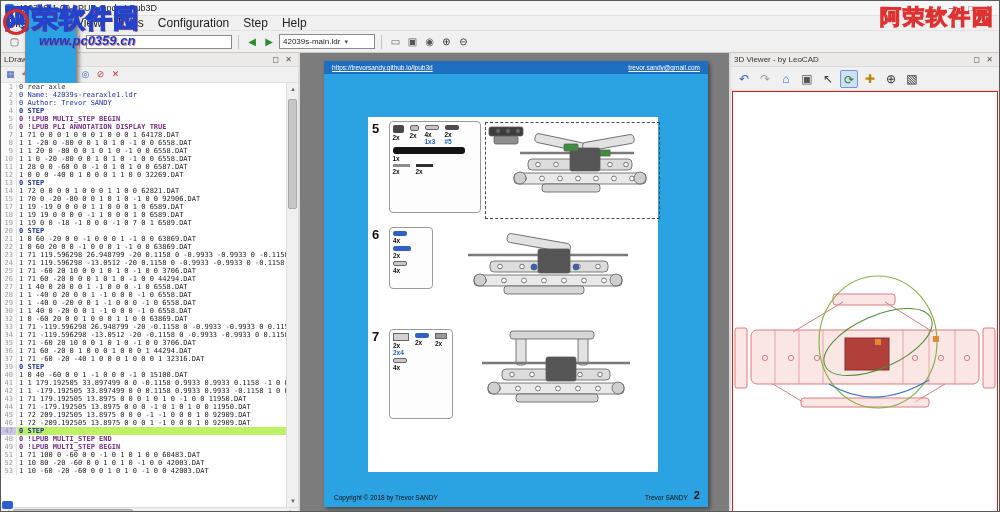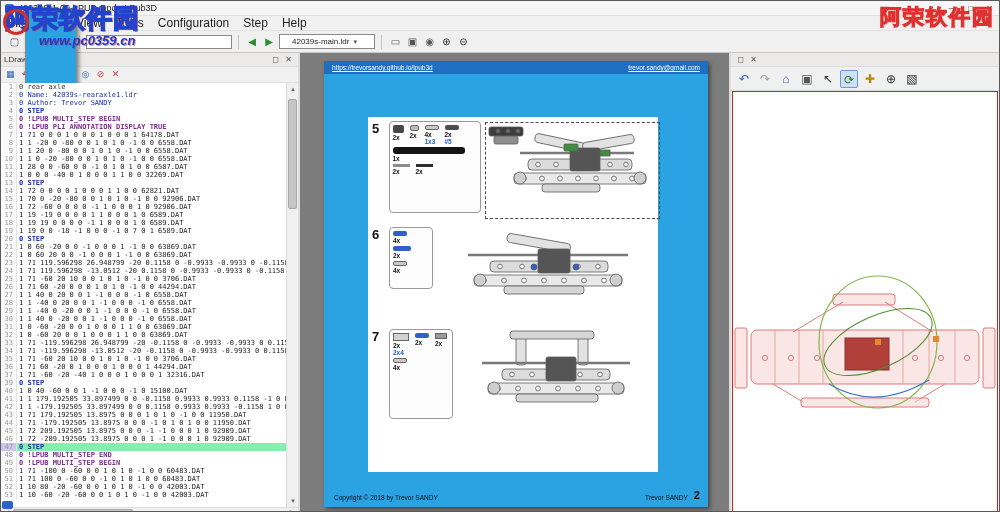--- a/index.html
+++ b/index.html
@@ -29,21 +29,21 @@
   
   .toolbar { height:22px; background:#f0f0f0; border-bottom:1px solid #c9c9c9;
     display:flex; align-items:center; gap:3px; padding:0 6px; }
   .ic { display:inline-block; width:15px; height:15px; line-height:15px; text-align:center;
     font-size:10px; cursor:default; }
   .ic.active { background:#cfe0f5; border:1px solid #6a9ad8; border-radius:2px; line-height:13px; }
   .tsep { width:1px; height:14px; background:#c4c4c4; margin:0 3px; }
   .tb-input { width:146px; height:14px; border:1px solid #8a8a8a; background:#fff;
     font-size:8px; padding:0 2px; }
   .combo { height:15px; background:#fff; border:1px solid #8a8a8a; font-size:8px;
-    color:#222; display:inline-flex; align-items:center; padding:0 12px; position:relative; }
+    color:#222; display:inline-flex; align-items:center; padding:0 3px; position:relative; }
   .combo::after { content:"▾"; font-size:7px; color:#555; margin-left:4px; }
   .combo.page { width:52px; }
   .combo.model { width:96px; }
   .garrow { color:#2e8b2e; font-size:10px; width:14px; text-align:center; }
 
   
   .mainrow { display:flex; height:464px; }
   .splitter { width:2px; background:#dcdcdc; }
   .dock-left { width:297px; background:#f0f0f0; display:flex; flex-direction:column; }
   .dock-center { width:431px; background:#7c7c7c; position:relative; overflow:hidden; }
@@ -57,21 +57,21 @@
   .dock-close::before { content:"✕"; }
 
   
   .ed-toolbar { height:16px; display:flex; align-items:center; gap:2px; padding:0 3px;
     background:#f0f0f0; border-bottom:1px solid #e0e0e0; }
   .ed-toolbar .ic { width:13px; height:13px; line-height:13px; font-size:9px; }
   .editor-wrap { position:relative; flex:1; background:#fff; overflow:hidden; display:flex; }
   .editor-code { flex:1; overflow:hidden; font-family:"DejaVu Sans Mono", monospace;
     font-size:7px; }
   .ed-row { display:flex; height:8px; line-height:8px; white-space:pre; }
-  .ed-row.sel { background:#86efac; }
+  .ed-row.sel { background:#bef264; }
   .ed-num { width:16px; flex:0 0 16px; text-align:right; padding-right:3px; color:#9a9a9a;
     background:#fafafa; border-right:1px solid #e4e4e4; }
   .ed-row.sel .ed-num { background:#cdc5ea; }
   .ed-text { padding-left:2px; color:#222; }
   .c-cm { color:#333; }
   .c-mt { color:#1b2fa6; }
   .c-st { color:#1b2fa6; font-weight:bold; }
   .c-lp { color:#7a2d8b; font-weight:bold; }
   .c-pt { color:#222; }
 
@@ -225,54 +225,51 @@
             <div class="ed-row"><span class="ed-num">6</span><span class="ed-text c-lp">0 !LPUB PLI ANNOTATION DISPLAY TRUE</span></div>
             <div class="ed-row"><span class="ed-num">7</span><span class="ed-text c-pt">1 71 0 0 0 1 0 0 0 1 0 0 0 1 64178.DAT</span></div>
             <div class="ed-row"><span class="ed-num">8</span><span class="ed-text c-pt">1 1 -20 0 -80 0 0 1 0 1 0 -1 0 0 6558.DAT</span></div>
             <div class="ed-row"><span class="ed-num">9</span><span class="ed-text c-pt">1 1 20 0 -80 0 0 1 0 1 0 -1 0 0 6558.DAT</span></div>
             <div class="ed-row"><span class="ed-num">10</span><span class="ed-text c-pt">1 1 0 -20 -80 0 0 1 0 1 0 -1 0 0 6558.DAT</span></div>
             <div class="ed-row"><span class="ed-num">11</span><span class="ed-text c-pt">1 28 0 0 -60 0 0 -1 0 1 0 1 0 0 6587.DAT</span></div>
             <div class="ed-row"><span class="ed-num">12</span><span class="ed-text c-pt">1 0 0 0 -40 0 1 0 0 0 1 1 0 0 32269.DAT</span></div>
             <div class="ed-row"><span class="ed-num">13</span><span class="ed-text c-st">0 STEP</span></div>
             <div class="ed-row"><span class="ed-num">14</span><span class="ed-text c-pt">1 72 0 0 0 0 1 0 0 0 1 1 0 0 62821.DAT</span></div>
             <div class="ed-row"><span class="ed-num">15</span><span class="ed-text c-pt">1 70 0 -20 -80 0 0 1 0 1 0 -1 0 0 92906.DAT</span></div>
-            <div class="ed-row"><span class="ed-num">16</span><span class="ed-text c-pt">1 72 -60 0 0 0 0 -1 1 0 0 0 1 0 92906.DAT</span></div>
             <div class="ed-row"><span class="ed-num">17</span><span class="ed-text c-pt">1 19 -19 0 0 0 0 1 1 0 0 0 1 0 6589.DAT</span></div>
             <div class="ed-row"><span class="ed-num">18</span><span class="ed-text c-pt">1 19 19 0 0 0 0 -1 1 0 0 0 1 0 6589.DAT</span></div>
             <div class="ed-row"><span class="ed-num">19</span><span class="ed-text c-pt">1 19 0 0 -18 -1 0 0 0 -1 0 7 0 1 6589.DAT</span></div>
             <div class="ed-row"><span class="ed-num">20</span><span class="ed-text c-st">0 STEP</span></div>
             <div class="ed-row"><span class="ed-num">21</span><span class="ed-text c-pt">1 0 60 -20 0 0 -1 0 0 0 1 -1 0 0 63869.DAT</span></div>
             <div class="ed-row"><span class="ed-num">22</span><span class="ed-text c-pt">1 0 60 20 0 0 -1 0 0 0 1 -1 0 0 63869.DAT</span></div>
             <div class="ed-row"><span class="ed-num">23</span><span class="ed-text c-pt">1 71 119.596298 26.948799 -20 0.1158 0 -0.9933 -0.9933 0 -0.1158 0 1 0 32524.DAT</span></div>
             <div class="ed-row"><span class="ed-num">24</span><span class="ed-text c-pt">1 71 119.596298 -13.0512 -20 0.1158 0 -0.9933 -0.9933 0 -0.1158 0 1 0 32524.DAT</span></div>
             <div class="ed-row"><span class="ed-num">25</span><span class="ed-text c-pt">1 71 -60 20 10 0 0 1 0 1 0 -1 0 0 3706.DAT</span></div>
             <div class="ed-row"><span class="ed-num">26</span><span class="ed-text c-pt">1 71 60 -20 0 0 0 1 0 1 0 -1 0 0 44294.DAT</span></div>
             <div class="ed-row"><span class="ed-num">27</span><span class="ed-text c-pt">1 1 40 0 20 0 0 1 -1 0 0 0 -1 0 6558.DAT</span></div>
             <div class="ed-row"><span class="ed-num">28</span><span class="ed-text c-pt">1 1 -40 0 20 0 0 1 -1 0 0 0 -1 0 6558.DAT</span></div>
             <div class="ed-row"><span class="ed-num">29</span><span class="ed-text c-pt">1 1 -40 0 -20 0 0 1 -1 0 0 0 -1 0 6558.DAT</span></div>
             <div class="ed-row"><span class="ed-num">30</span><span class="ed-text c-pt">1 1 40 0 -20 0 0 1 -1 0 0 0 -1 0 6558.DAT</span></div>
-            <div class="ed-row"><span class="ed-num">31</span><span class="ed-text c-pt">1 0 -60 -20 0 0 1 0 0 0 1 1 0 0 63869.DAT</span></div>
             <div class="ed-row"><span class="ed-num">32</span><span class="ed-text c-pt">1 0 -60 20 0 0 1 0 0 0 1 1 0 0 63869.DAT</span></div>
             <div class="ed-row"><span class="ed-num">33</span><span class="ed-text c-pt">1 71 -119.596298 26.948799 -20 -0.1158 0 -0.9933 -0.9933 0 0.1158 0 1 0 32524.DAT</span></div>
             <div class="ed-row"><span class="ed-num">34</span><span class="ed-text c-pt">1 71 -119.596298 -13.0512 -20 -0.1158 0 -0.9933 -0.9933 0 0.1158 0 1 0 32524.DAT</span></div>
             <div class="ed-row"><span class="ed-num">35</span><span class="ed-text c-pt">1 71 -60 20 10 0 0 1 0 1 0 -1 0 0 3706.DAT</span></div>
             <div class="ed-row"><span class="ed-num">36</span><span class="ed-text c-pt">1 71 60 -20 0 1 0 0 0 1 0 0 0 1 44294.DAT</span></div>
             <div class="ed-row"><span class="ed-num">37</span><span class="ed-text c-pt">1 71 -60 -20 -40 1 0 0 0 1 0 0 0 1 32316.DAT</span></div>
             <div class="ed-row"><span class="ed-num">39</span><span class="ed-text c-st">0 STEP</span></div>
             <div class="ed-row"><span class="ed-num">40</span><span class="ed-text c-pt">1 0 40 -60 0 0 1 -1 0 0 0 -1 0 15100.DAT</span></div>
             <div class="ed-row"><span class="ed-num">41</span><span class="ed-text c-pt">1 1 179.192505 33.897499 0 0 -0.1158 0.9933 0.9933 0.1158 -1 0 0 6558.DAT</span></div>
             <div class="ed-row"><span class="ed-num">42</span><span class="ed-text c-pt">1 1 -179.192505 33.897499 0 0 0.1158 0.9933 0.9933 -0.1158 1 0 0 6558.DAT</span></div>
             <div class="ed-row"><span class="ed-num">43</span><span class="ed-text c-pt">1 71 179.192505 13.8975 0 0 0 1 0 1 0 -1 0 0 11950.DAT</span></div>
             <div class="ed-row"><span class="ed-num">44</span><span class="ed-text c-pt">1 71 -179.192505 13.8975 0 0 0 -1 0 1 0 1 0 0 11950.DAT</span></div>
             <div class="ed-row"><span class="ed-num">45</span><span class="ed-text c-pt">1 72 209.192505 13.8975 0 0 0 -1 -1 0 0 0 1 0 92909.DAT</span></div>
             <div class="ed-row"><span class="ed-num">46</span><span class="ed-text c-pt">1 72 -209.192505 13.8975 0 0 0 1 -1 0 0 0 1 0 92909.DAT</span></div>
             <div class="ed-row sel"><span class="ed-num">47</span><span class="ed-text c-st">0 STEP</span></div>
             <div class="ed-row"><span class="ed-num">48</span><span class="ed-text c-lp">0 !LPUB MULTI_STEP END</span></div>
             <div class="ed-row"><span class="ed-num">49</span><span class="ed-text c-lp">0 !LPUB MULTI_STEP BEGIN</span></div>
-            <div class="ed-row"><span class="ed-num">50</span><span class="ed-text c-pt">1 71 -100 0 -60 0 0 1 0 1 0 -1 0 0 60483.DAT</span></div>
             <div class="ed-row"><span class="ed-num">51</span><span class="ed-text c-pt">1 71 100 0 -60 0 0 -1 0 1 0 1 0 0 60483.DAT</span></div>
             <div class="ed-row"><span class="ed-num">52</span><span class="ed-text c-pt">1 10 80 -20 -60 0 0 1 0 1 0 -1 0 0 42003.DAT</span></div>
             <div class="ed-row"><span class="ed-num">53</span><span class="ed-text c-pt">1 10 -60 -20 -60 0 0 1 0 1 0 -1 0 0 42003.DAT</span></div>
           </div>
         <div class="vscroll">
           <span class="sarrow up">▲</span>
           <span class="vthumb"></span>
           <span class="sarrow dn">▼</span>
         </div>
       </div>
@@ -462,20 +459,21 @@
             <span class="page-no">2</span>
           </span>
         </div>
       </div>
     </div>
 
     <div class="splitter"></div>
 
     <div class="dock-right">
       <div class="dock-header">
+        <span class="dh-title">3D Viewer - by LeoCAD</span>
         <span class="dock-btn dock-pin"></span>
         <span class="dock-btn dock-close"></span>
       </div>
       <div class="viewer-toolbar">
           <span class="ic" style="color: rgb(58, 98, 184);">↶</span>
           <span class="ic" style="color: rgb(154, 160, 166);">↷</span>
           <span class="ic" style="color: rgb(58, 98, 184);">⌂</span>
           <span class="ic" style="color: rgb(85, 85, 85);">▣</span>
           <span class="ic" style="color: rgb(51, 51, 51);">↖</span>
           <span class="ic active" style="color: rgb(46, 125, 50);">⟳</span>

